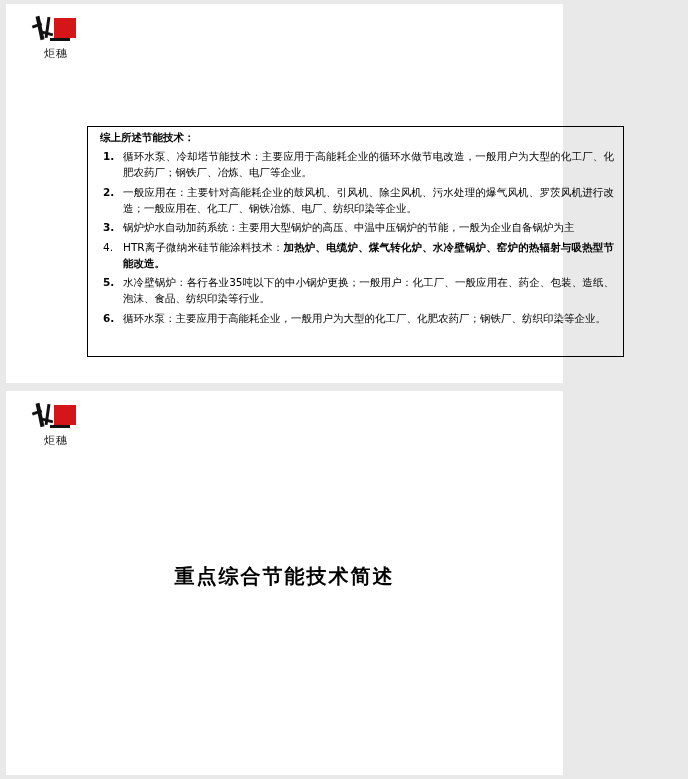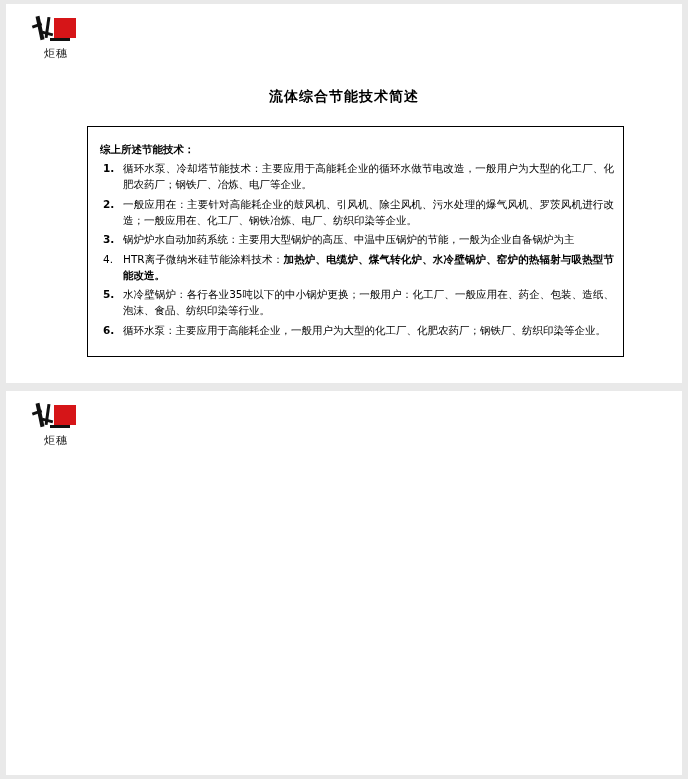--- a/index.html
+++ b/index.html
@@ -11,21 +11,21 @@
   #page {
     width: 688px;
     height: 779px;
     position: relative;
     background: #e9e9e9;
     overflow: hidden;
   }
   .slide {
     position: absolute;
     left: 6px;
-    width: 676px;
+    width: 557px;
     background: #ffffff;
     box-sizing: border-box;
   }
   .slide-1 { top: 4px; height: 379px; }
   .slide-2 { top: 391px; height: 384px; }
 
   
   .logo {
     position: absolute;
     left: 22px;
@@ -81,21 +81,21 @@
 
   
   .content-box {
     position: absolute;
     left: 81px;
     top: 122px;
     width: 537px;
     height: 231px;
     border: 1px solid #000;
     box-sizing: border-box;
-    padding: 15px 9px 0 9px;
+    padding: 3px 9px 0 9px;
   }
   .intro {
     font-size: 10.5px;
     font-weight: bold;
     color: #000;
     font-family: "DejaVu Sans", "Liberation Sans", sans-serif;
     margin: 0 0 4px 3px;
     line-height: 1.35;
   }
   ol.items {
@@ -154,21 +154,20 @@
         <div class="logo-red-box"></div>
         <div class="logo-stroke s1"></div>
         <div class="logo-stroke s2"></div>
         <div class="logo-stroke s3"></div>
         <div class="logo-stroke s4"></div>
         <div class="logo-stroke s5"></div>
       </div>
       <div class="logo-text">炬穗</div>
     </div>
 
-    <div class="slide1-title">流体综合节能技术简述</div>
 
     <div class="content-box">
       <div class="intro">综上所述节能技术：</div>
       <ol class="items">
         <li>
           <span class="lead">循环水泵、冷却塔节能技术：</span><span>主要应用于高能耗企业的循环水做节电改造，一般用户为大型的化工厂、化肥农药厂；钢铁厂、冶炼、电厂等企业。</span>
         </li>
         <li>
           <span class="lead">一般应用在：</span><span>主要针对高能耗企业的鼓风机、引风机、除尘风机、污水处理的爆气风机、罗茨风机进行改造；一般应用在、化工厂、钢铁冶炼、电厂、纺织印染等企业。</span>
         </li>
@@ -195,15 +194,16 @@
         <div class="logo-red-box"></div>
         <div class="logo-stroke s1"></div>
         <div class="logo-stroke s2"></div>
         <div class="logo-stroke s3"></div>
         <div class="logo-stroke s4"></div>
         <div class="logo-stroke s5"></div>
       </div>
       <div class="logo-text">炬穗</div>
     </div>
 
+    <div class="slide2-title">重点综合节能技术简述</div>
   </div>
 
 </div>
 
 </body></html>

